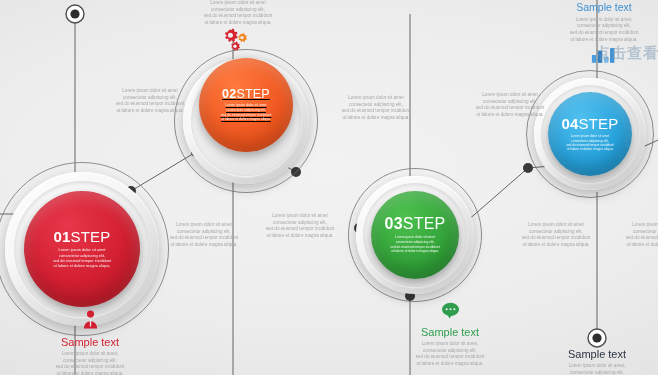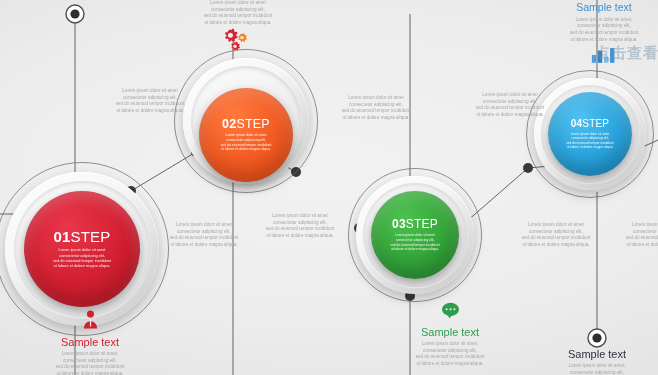--- a/index.html
+++ b/index.html
@@ -132,46 +132,46 @@
         <b>01</b><span>STEP</span>
       </div>
       <div class="body" style="font-size:3.9px;width:88px;">Lorem ipsum dolor sit amet<br>consectetur adipiscing elit,<br>sed do eiusmod tempor incididunt<br>ut labore et dolore magna aliqua.</div>
     </div>
   </div>
 
   <div class="step" style="left:183px;top:58px;width:126px;height:126px;">
     <div class="ring-outline" style="left:-9px;top:-9px;width:144px;height:144px;"></div>
     <div class="plate" style="left:0;top:0;width:126px;height:126px;"></div>
     <div class="plate2" style="left:8px;top:8px;width:110px;height:110px;"></div>
-    <div class="disc" style="left:16px;top:30px;width:94px;height:94px;background:radial-gradient(circle at 38% 30%, #ff7a3d 0%, #f15a22 52%, #cf3f0d 100%);">
+    <div class="disc" style="left:16px;top:0;width:94px;height:94px;background:radial-gradient(circle at 38% 30%, #ff7a3d 0%, #f15a22 52%, #cf3f0d 100%);text-decoration:underline;">
       <div class="cap" style="font-size:12.5px;">
         <b>02</b><span>STEP</span>
       </div>
       <div class="body" style="font-size:3.4px;width:72px;">Lorem ipsum dolor sit amet<br>consectetur adipiscing elit,<br>sed do eiusmod tempor incididunt<br>ut labore et dolore magna aliqua.</div>
     </div>
   </div>
 
   <div class="step" style="left:356px;top:176px;width:118px;height:118px;">
     <div class="ring-outline" style="left:-8px;top:-8px;width:134px;height:134px;"></div>
     <div class="plate" style="left:0;top:0;width:118px;height:118px;"></div>
     <div class="plate2" style="left:7px;top:7px;width:104px;height:104px;"></div>
     <div class="disc" style="left:15px;top:15px;width:88px;height:88px;background:radial-gradient(circle at 38% 30%, #4cc14e 0%, #34a53a 52%, #1f7d28 100%);">
-      <div class="cap" style="font-size:12px;">
+      <div class="cap" style="font-size:16px;">
         <b>03</b><span>STEP</span>
       </div>
       <div class="body" style="font-size:3.3px;width:68px;">Lorem ipsum dolor sit amet<br>consectetur adipiscing elit,<br>sed do eiusmod tempor incididunt<br>ut labore et dolore magna aliqua.</div>
     </div>
   </div>
 
   <div class="step" style="left:534px;top:78px;width:112px;height:112px;">
     <div class="ring-outline" style="left:-8px;top:-8px;width:128px;height:128px;"></div>
     <div class="plate" style="left:0;top:0;width:112px;height:112px;"></div>
     <div class="plate2" style="left:7px;top:7px;width:98px;height:98px;"></div>
     <div class="disc" style="left:14px;top:14px;width:84px;height:84px;background:radial-gradient(circle at 38% 30%, #4fc0f0 0%, #29a3dc 52%, #1179ad 100%);">
-      <div class="cap" style="font-size:10px;">
+      <div class="cap" style="font-size:15px;">
         <b>04</b><span>STEP</span>
       </div>
       <div class="body" style="font-size:3.2px;width:64px;">Lorem ipsum dolor sit amet<br>consectetur adipiscing elit,<br>sed do eiusmod tempor incididunt<br>ut labore et dolore magna aliqua.</div>
     </div>
   </div>
 
   <div class="para" style="left:98px;top:88px;width:104px;">Lorem ipsum dolor sit amet<br>consectetur adipiscing elit,<br>sed do eiusmod tempor incididunt<br>ut labore et dolore magna aliqua.</div>
   <div class="para" style="left:186px;top:0px;width:104px;">Lorem ipsum dolor sit amet<br>consectetur adipiscing elit,<br>sed do eiusmod tempor incididunt<br>ut labore et dolore magna aliqua.</div>
   <div class="para" style="left:324px;top:95px;width:104px;">Lorem ipsum dolor sit amet<br>consectetur adipiscing elit,<br>sed do eiusmod tempor incididunt<br>ut labore et dolore magna aliqua.</div>
   <div class="para" style="left:458px;top:92px;width:104px;">Lorem ipsum dolor sit amet<br>consectetur adipiscing elit,<br>sed do eiusmod tempor incididunt<br>ut labore et dolore magna aliqua.</div>

